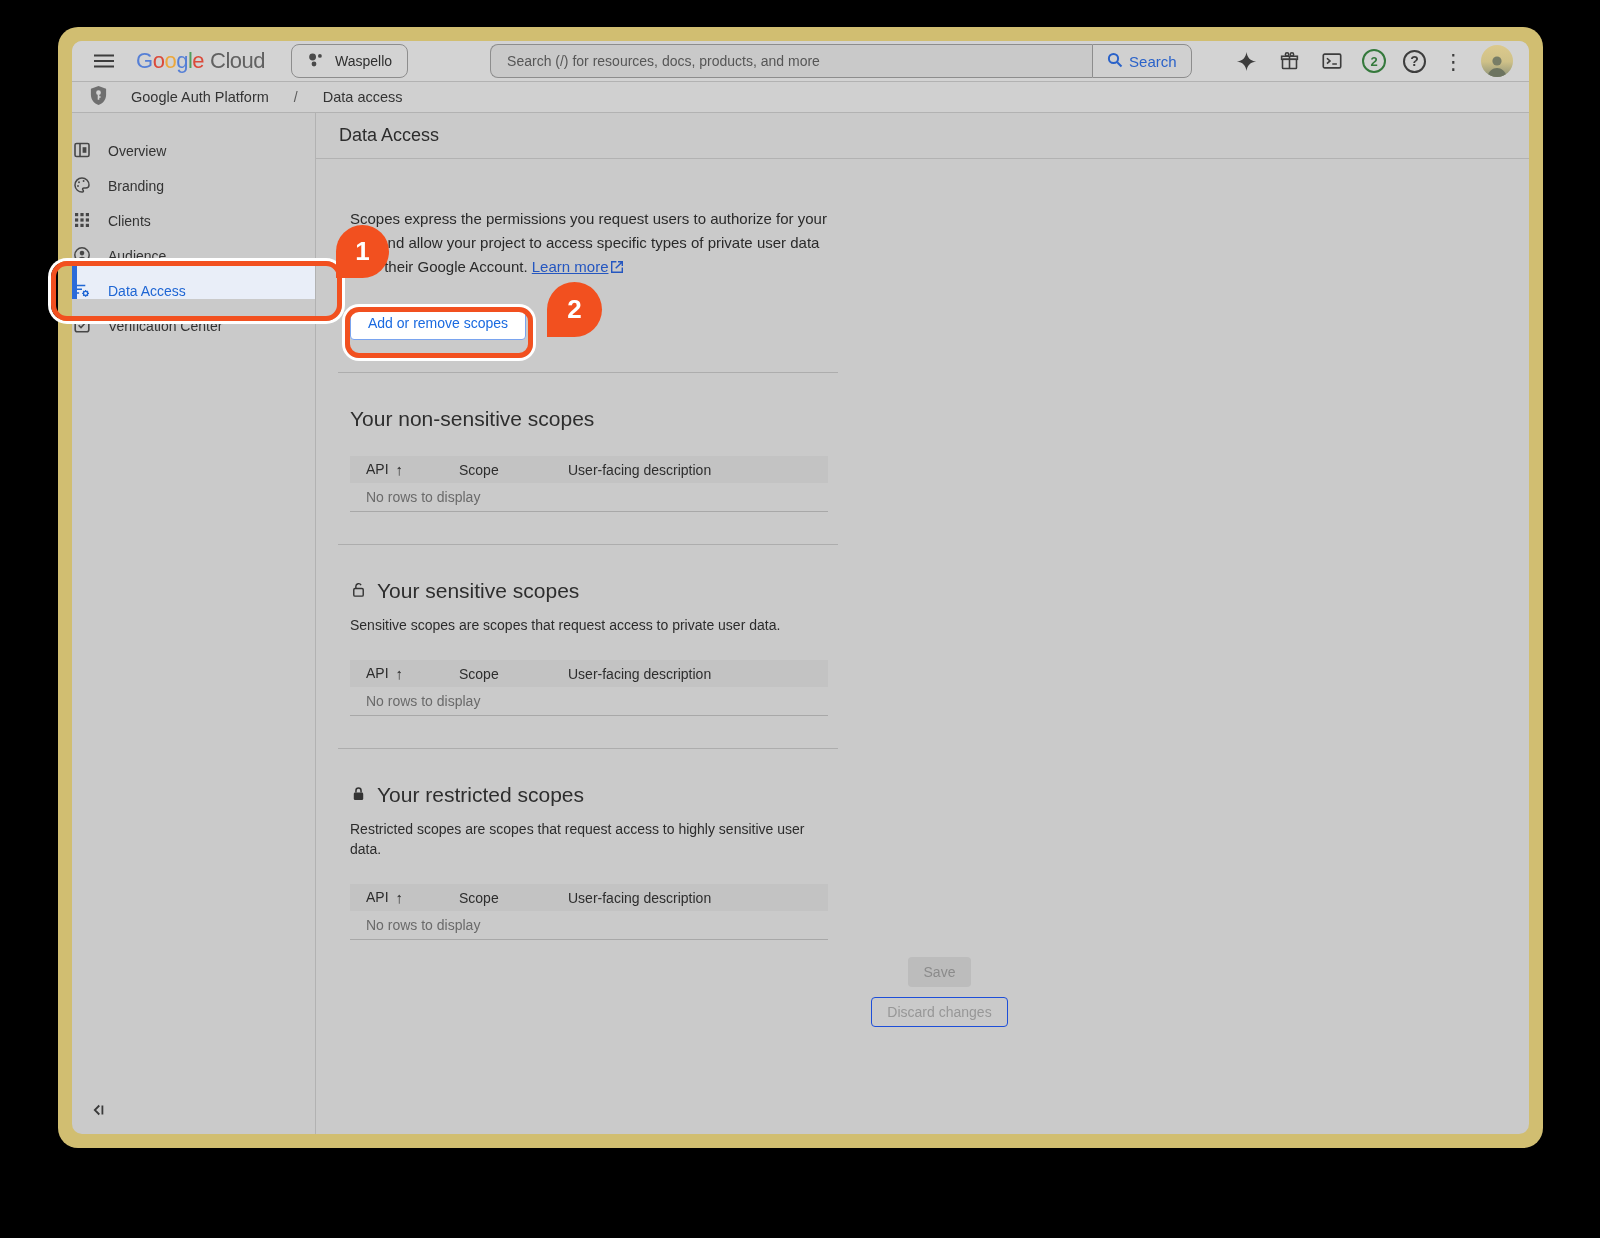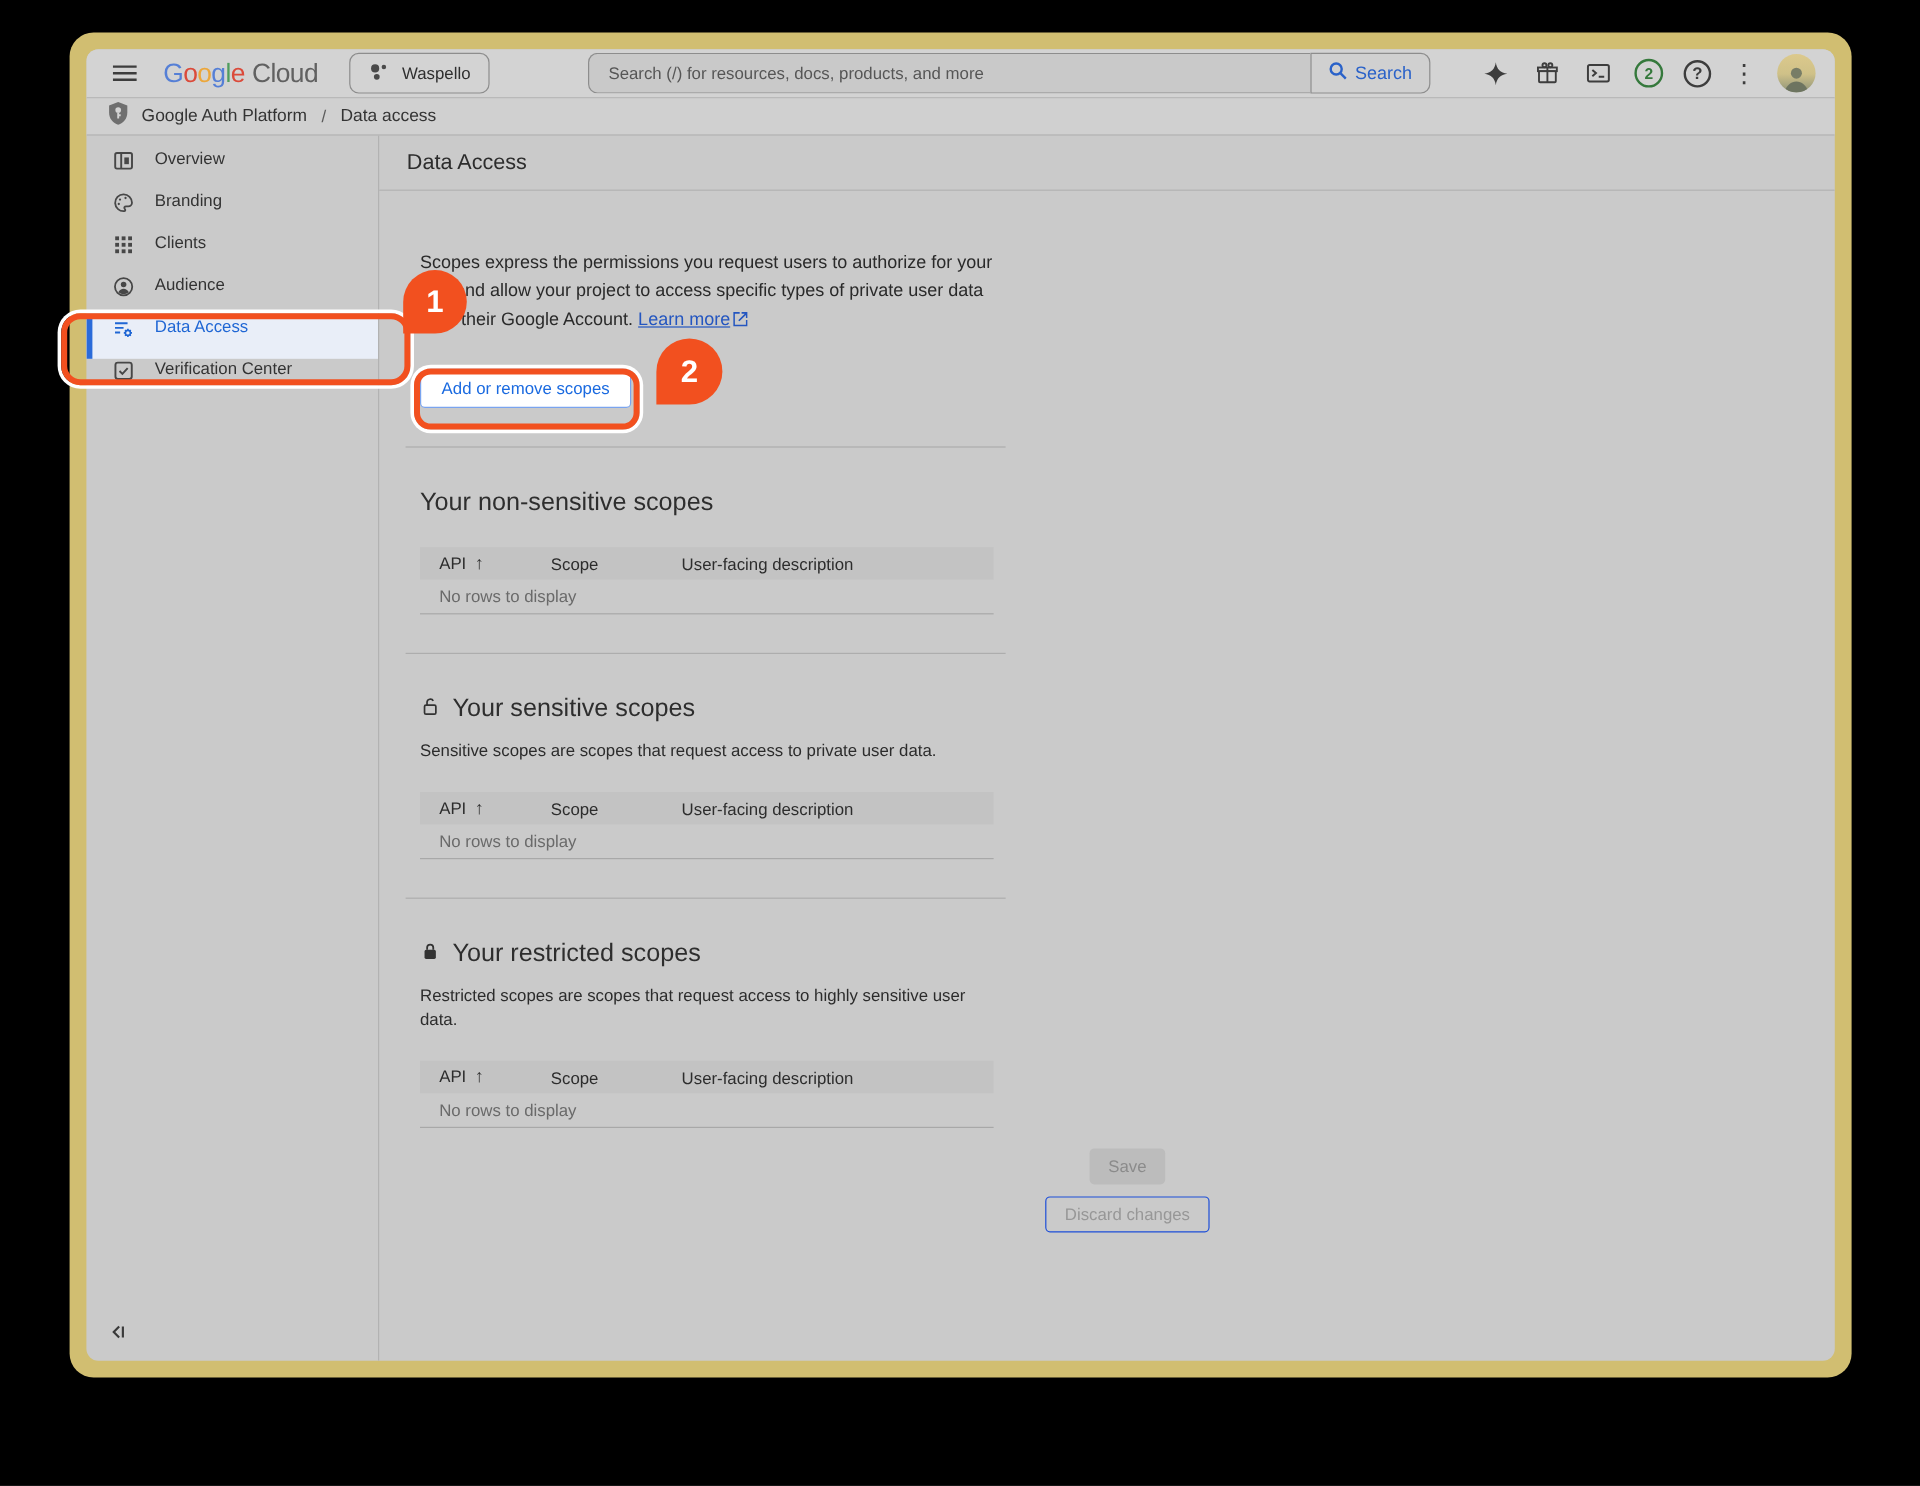--- a/index.html
+++ b/index.html
@@ -37,29 +37,29 @@
   .help-badge{width:23px;height:23px;border:2px solid #3d3d3d;border-radius:50%;
               display:flex;align-items:center;justify-content:center;
               font-size:14px;font-weight:700;color:#3d3d3d;}
   .dots{font-size:21px;color:#3d3d3d;line-height:1;letter-spacing:0;}
   .avatar{width:32px;height:32px;border-radius:50%;overflow:hidden;
           background:linear-gradient(180deg,#dcc98c 0%,#cfc188 52%,#8e9379 100%);
           display:flex;align-items:flex-end;justify-content:center;}
 
   
   .crumbbar{height:31px;background:#d0d0d0;border-bottom:1px solid #b2b2b2;
-            display:flex;align-items:center;padding:0 17px;gap:10px;flex:none;}
+            display:flex;align-items:center;padding:0 17px;gap:23px;flex:none;}
   .crumb-txt{font-size:14.5px;color:#343434;}
   .crumb-sep{font-size:14px;color:#5a5a5a;margin:0 2px;}
 
   
   .body{flex:1;display:flex;min-height:0;}
   .sidebar{width:244px;flex:none;border-right:1px solid #b2b2b2;padding-top:11px;position:relative;}
-  .side-item{position:relative;height:35px;display:flex;align-items:flex-start;gap:17px;
-             padding-left:21px;font-size:14px;color:#333;cursor:pointer;}
+  .side-item{position:relative;height:35px;display:flex;align-items:flex-end;gap:17px;
+             font-size:14px;color:#333;cursor:pointer;}
   .side-item .sico{width:19px;height:19px;display:flex;align-items:center;justify-content:center;}
   .side-item.selected{background:#e9eef8;color:#1f66d4;font-weight:500;}
   .side-item.selected::before{content:"";position:absolute;left:0;top:0;bottom:0;width:5px;background:#2b6bd9;}
   .collapse-btn{position:absolute;left:18px;bottom:16px;cursor:pointer;display:flex;}
 
   .main{flex:1;display:flex;flex-direction:column;min-width:0;}
   .title-row{height:46px;flex:none;border-bottom:1px solid #b2b2b2;display:flex;align-items:center;
              padding-left:23px;font-size:18px;color:#2d2d2d;}
   .content{flex:1;padding:48px 0 0 34px;}
 

